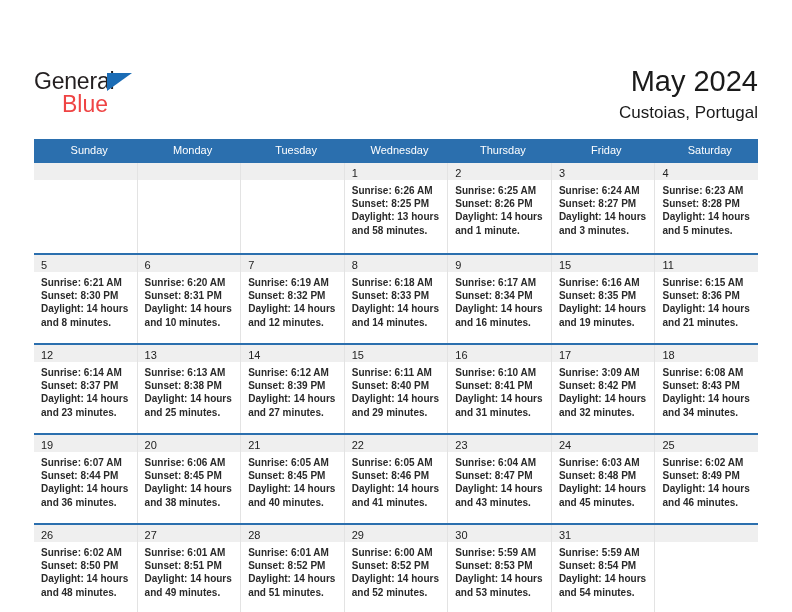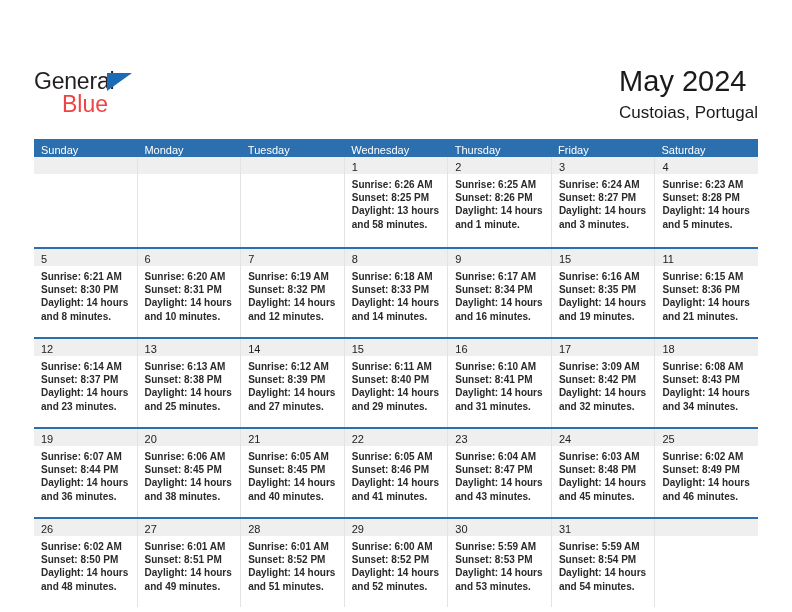--- a/index.html
+++ b/index.html
@@ -62,21 +62,21 @@
     top: 23px;
     font-size: 23px;
     color: #ef4444;
     line-height: 26px;
   }
 
   .title-block {
     position: absolute;
     right: 0;
     top: 0;
-    text-align: left;
+    text-align: right;
   }
   .cal-title {
     font-size: 29px;
     line-height: 36px;
     color: #1a1a1a;
     font-weight: normal;
     margin: 0;
     white-space: nowrap;
   }
   .cal-subtitle {
@@ -91,21 +91,22 @@
   .calendar {
     position: absolute;
     left: 34px;
     top: 104px;
     width: 724px;
   }
   .weekday-row {
     display: flex;
     width: 100%;
     background: #2b6fae;
-    height: 18px;
+    height: 24px;
+    text-align: center;
   }
   .weekday {
     flex: 1 1 0;
     color: #ffffff;
     font-size: 11px;
     line-height: 22px;
     padding-left: 7px;
     white-space: nowrap;
     overflow: hidden;
   }

